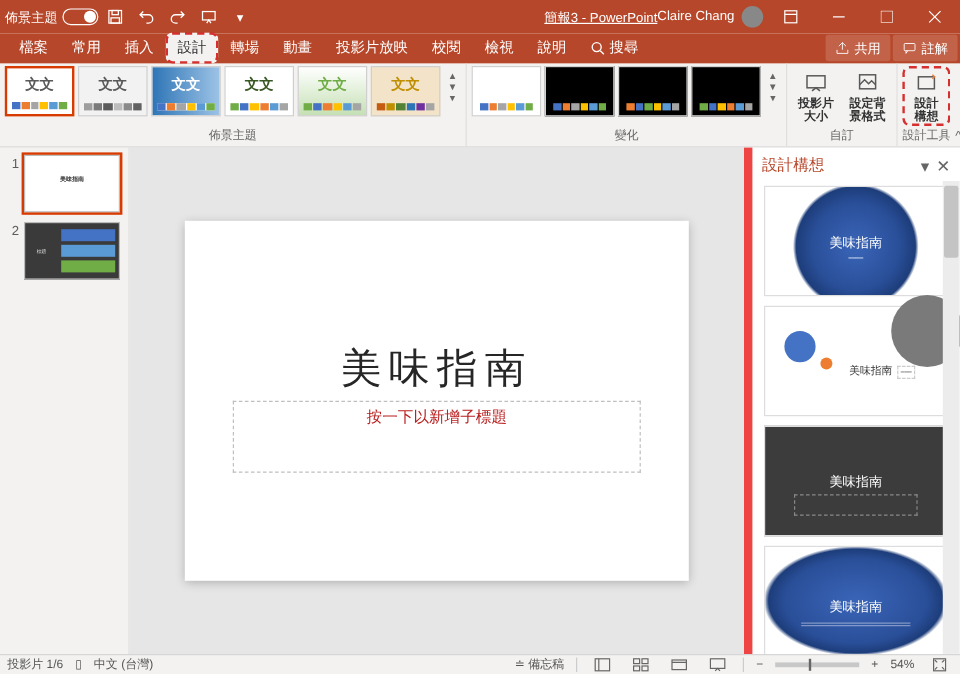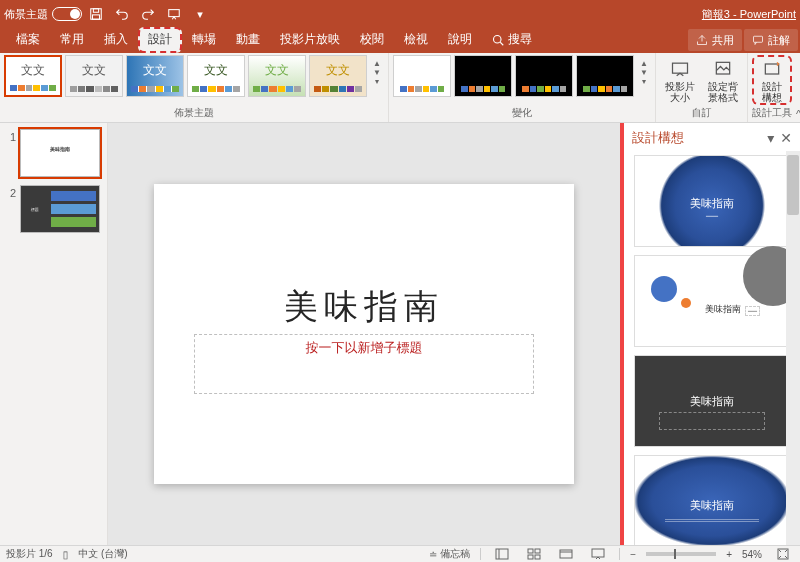--- a/index.html
+++ b/index.html
@@ -21,21 +21,21 @@
   .tabs { height: 25px; background:#b7472a; display:flex; align-items:flex-end; padding-left:6px; color:#fff; font-size:12px; }
   .tab { padding: 4px 10px 5px; cursor:pointer; position:relative; }
   .tab.active { background:#f3f2f1; color:#333; }
   .tab.highlight { border:2px dashed #d62f2f; border-radius:6px; padding:2px 8px 3px; }
   .tabs .spacer { flex:1; }
   .tabs .endbtn { display:flex; align-items:center; gap:4px; height:22px; padding:0 8px; background:rgba(255,255,255,.15); margin:0 2px 2px 0; border-radius:2px; cursor:pointer; font-size:11px;}
   
   
   .ribbon { height: 70px; background:#f3f2f1; border-bottom:1px solid #d6d6d6; display:flex; }
   .group { display:flex; flex-direction:column; border-right:1px solid #e1dfdd; padding:2px 4px 0; }
-  .group-body { flex:1; display:flex; align-items:flex-start; gap:3px; }
+  .group-body { flex:1; display:flex; align-items:flex-start; gap:3px;font-weight:bold; }
   .group-label { text-align:center; font-size:10px; color:#666; padding-bottom:2px;}
   .theme-thumb { width:58px; height:42px; border:1px solid #cfcfcf; background:#fff; display:flex; flex-direction:column; cursor:pointer; position:relative;}
   .theme-thumb.sel { border:2px solid #d83b01;}
   .tt-top { flex:1; display:flex; align-items:center; justify-content:center; font-size:12px; color:#595959;}
   .tt-bar { height:6px; margin:2px 4px 4px; display:flex; gap:1px; }
   .tt-bar span { flex:1; }
   .variant-thumb { width:58px; height:42px; border:1px solid #cfcfcf; background:#000; cursor:pointer; display:flex; flex-direction:column;}
   .vt-bar { height:6px; margin:30px 6px 4px; display:flex; gap:1px;}
   .vt-bar span { flex:1;}
   .big-btn { width:40px; display:flex; flex-direction:column; align-items:center; justify-content:flex-start; padding-top:4px; cursor:pointer; gap:2px; font-size:10px; text-align:center; line-height:1.1;}
@@ -56,21 +56,21 @@
   .mini2-l{width:35%; display:flex; align-items:center; justify-content:center;}
   .mini2-l span{font-size:4px; color:#ddd;}
   .mini2-r{flex:1; display:flex; flex-direction:column; justify-content:center; gap:3px; padding:3px;}
   .mini2-r div{height:10px; font-size:3px; color:#fff; padding:2px;}
   
   .editor { flex:1; background:#e6e6e6; display:flex; align-items:center; justify-content:center; position:relative; overflow:auto;}
   .slide-canvas { width:420px; height:300px; background:#fff; box-shadow:0 2px 8px rgba(0,0,0,.25); position:relative;}
   .slide-title-box { position:absolute; top:100px; left:60px; right:60px; text-align:center; font-size:34px; color:#262626; letter-spacing:6px;}
   .slide-sub-box { position:absolute; top:150px; left:40px; right:40px; height:60px; border:1px dashed #bfbfbf; text-align:center; padding-top:4px; font-size:13px; color:#b91c1c;}
   
-  .design-pane { width:180px; border-left:4px solid #ef4444; background:#fff; display:flex; flex-direction:column;}
+  .design-pane { width:180px; border-left:7px solid #ef4444; background:#fff; display:flex; flex-direction:column;}
   .pane-hdr { display:flex; align-items:center; justify-content:space-between; padding:6px 8px 4px; color:#b7472a; font-size:13px;}
   .pane-close{cursor:pointer; color:#666; font-size:14px;}
   .pane-body { flex:1; overflow:auto; padding:4px 10px 0;}
   .idea-thumb { width:100%; height:92px; border:1px solid #ddd; margin-bottom:8px; cursor:pointer; display:flex; align-items:center; justify-content:center; position:relative; background:#fff;}
   .idea1 { background: radial-gradient(circle at 50% 55%, #3a65b8 0%, #2a4f99 40%, #1d3d7a 55%, transparent 58%);}
   .idea1 .t{color:#fff; font-size:11px; text-align:center; position:relative; top:6px;}
   .idea2 { background:#fff;}
   .idea2 .circ1{position:absolute; left:16px; top:20px; width:26px;height:26px;border-radius:50%;background:#4472c4;}
   .idea2 .circ2{position:absolute; left:46px; top:42px; width:10px;height:10px;border-radius:50%;background:#ed7d31;}
   .idea2 .circ3{position:absolute; right:-14px; top:-10px; width:60px;height:60px;border-radius:50%;background:#7a7a7a;}
@@ -123,20 +123,46 @@
       </div>
     <div class="qat-btn">
         <svg viewBox="0 0 16 16" width="14" height="14" fill="none" stroke="#fff" stroke-width="1.2">
           <rect x="2" y="3" width="12" height="8"></rect>
           <path d="M6 14l2-3 2 3"></path>
         </svg>
       </div>
     <div class="qat-btn">▾</div>
   </div>
   <div class="title">簡報3 - PowerPoint</div>
+  <div class="right">
+    <span>Claire Chang</span>
+    <span class="avatar"></span>
+    <div class="win-btn">
+        <svg width="12" height="12" viewBox="0 0 12 12" fill="none" stroke="#fff">
+          <rect x="1" y="1" width="10" height="10"></rect>
+          <line x1="1" y1="4" x2="11" y2="4"></line>
+        </svg>
+      </div>
+    <div class="win-btn">
+        <svg width="10" height="10" viewBox="0 0 10 10" stroke="#fff">
+          <line x1="0" y1="5" x2="10" y2="5"></line>
+        </svg>
+      </div>
+    <div class="win-btn">
+        <svg width="10" height="10" viewBox="0 0 10 10" fill="none" stroke="#fff">
+          <rect x="0" y="0" width="10" height="10"></rect>
+        </svg>
+      </div>
+    <div class="win-btn">
+        <svg width="10" height="10" viewBox="0 0 10 10" stroke="#fff">
+          <line x1="0" y1="0" x2="10" y2="10"></line>
+          <line x1="10" y1="0" x2="0" y2="10"></line>
+        </svg>
+      </div>
+  </div>
 </div>
 
 <div class="tabs">
   <div class="tab">檔案</div>
   <div class="tab">常用</div>
   <div class="tab">插入</div>
   <div class="tab active highlight">設計</div>
   <div class="tab">轉場</div>
   <div class="tab">動畫</div>
   <div class="tab">投影片放映</div>

